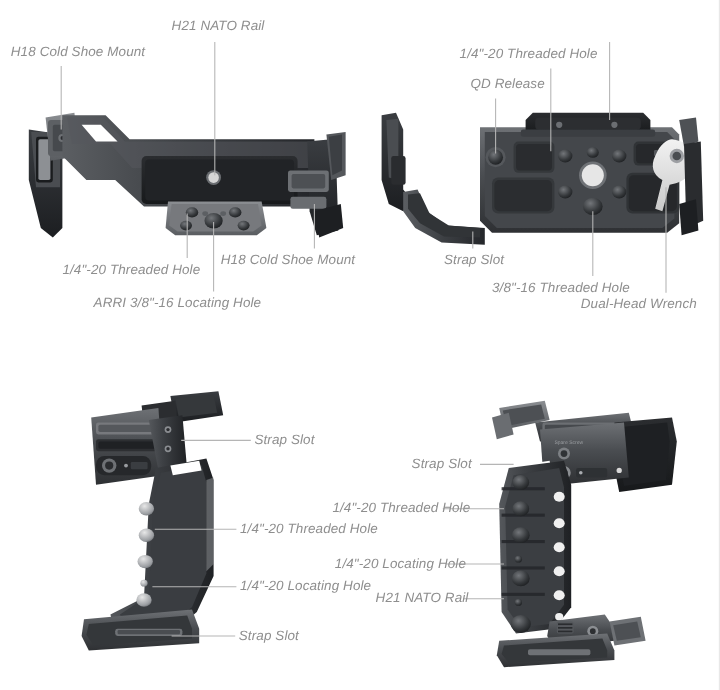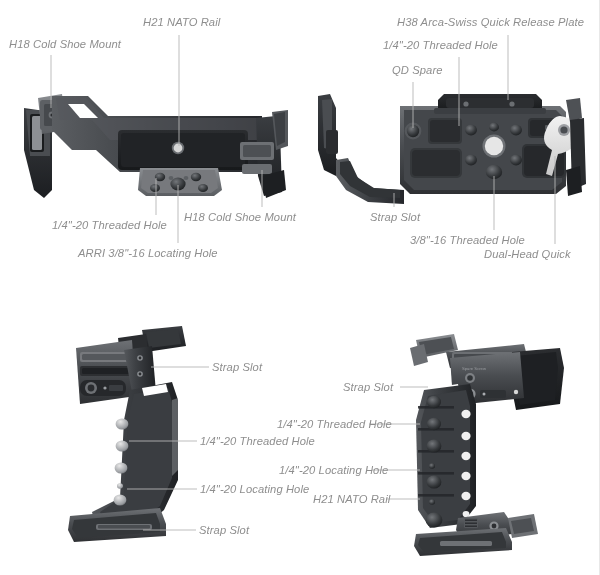--- a/index.html
+++ b/index.html
@@ -320,31 +320,30 @@
   <div class="anno" style="left:9px; top:38px;">H18 Cold Shoe Mount</div>
 
   <div class="anno" style="left:143px; top:16px;">H21 NATO Rail</div>
 
   <div class="anno" style="left:52px; top:219px;">1/4"-20 Threaded Hole</div>
 
   <div class="anno" style="left:78px; top:247px;">ARRI 3/8"-16 Locating Hole</div>
 
   <div class="anno" style="left:184px; top:211px;">H18 Cold Shoe Mount</div>
 
-  <div class="anno" style="left:397px; top:16px;">H38 Arca-Swiss Quick Release Plate</div>
 
   <div class="anno" style="left:383px; top:39px;">1/4"-20 Threaded Hole</div>
 
-  <div class="anno" style="left:392px; top:64px;">QD Spare</div>
+  <div class="anno" style="left:392px; top:64px;">QD Release</div>
 
   <div class="anno" style="left:370px; top:211px;">Strap Slot</div>
 
   <div class="anno" style="left:410px; top:234px;">3/8"-16 Threaded Hole</div>
 
-  <div class="anno" style="left:484px; top:248px;">Dual-Head Quick</div>
+  <div class="anno" style="left:484px; top:248px;">Dual-Head Wrench</div>
 
   <div class="anno" style="left:212px; top:361px;">Strap Slot</div>
 
   <div class="anno" style="left:200px; top:435px;">1/4"-20 Threaded Hole</div>
 
   <div class="anno" style="left:200px; top:483px;">1/4"-20 Locating Hole</div>
 
   <div class="anno" style="left:199px; top:524px;">Strap Slot</div>
 
   <div class="anno" style="left:343px; top:381px;">Strap Slot</div>

